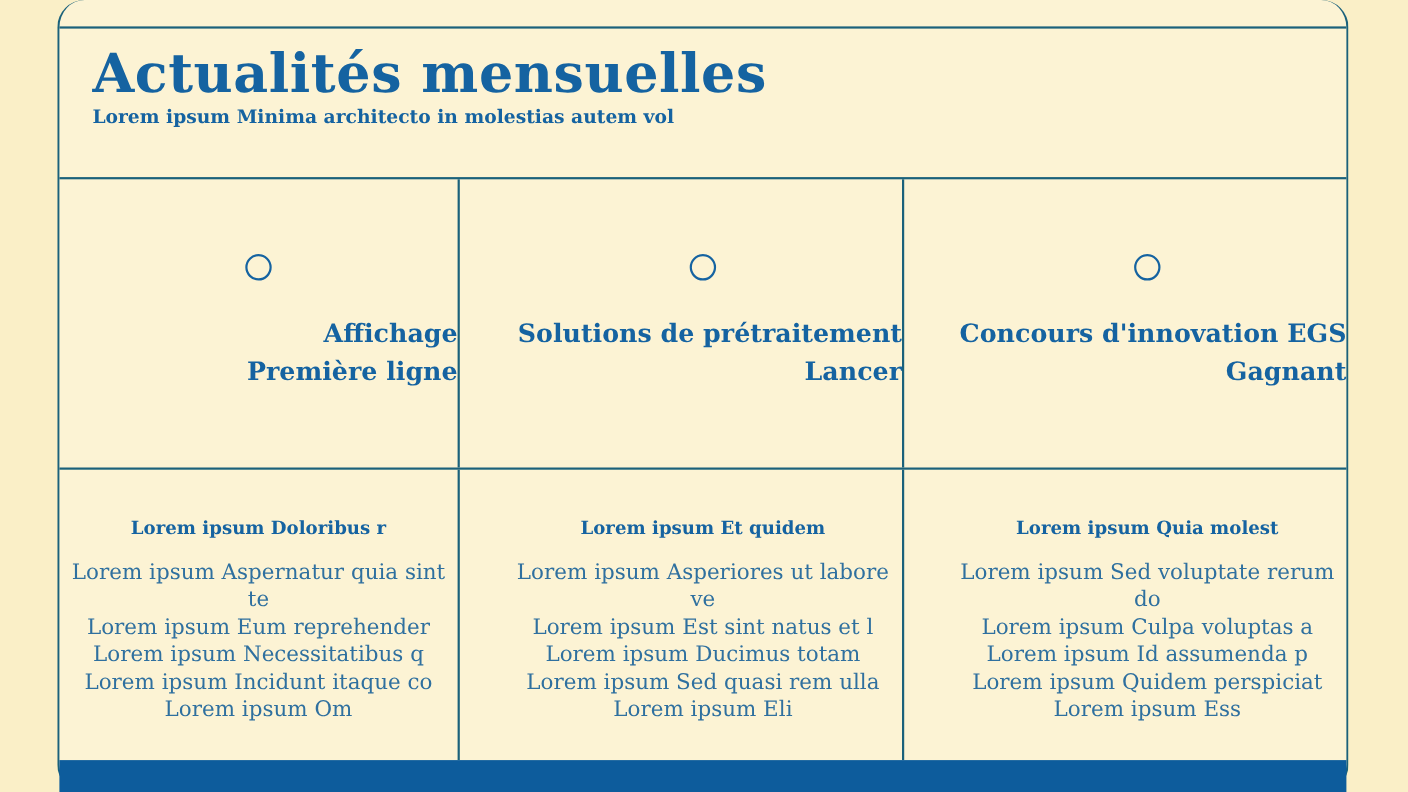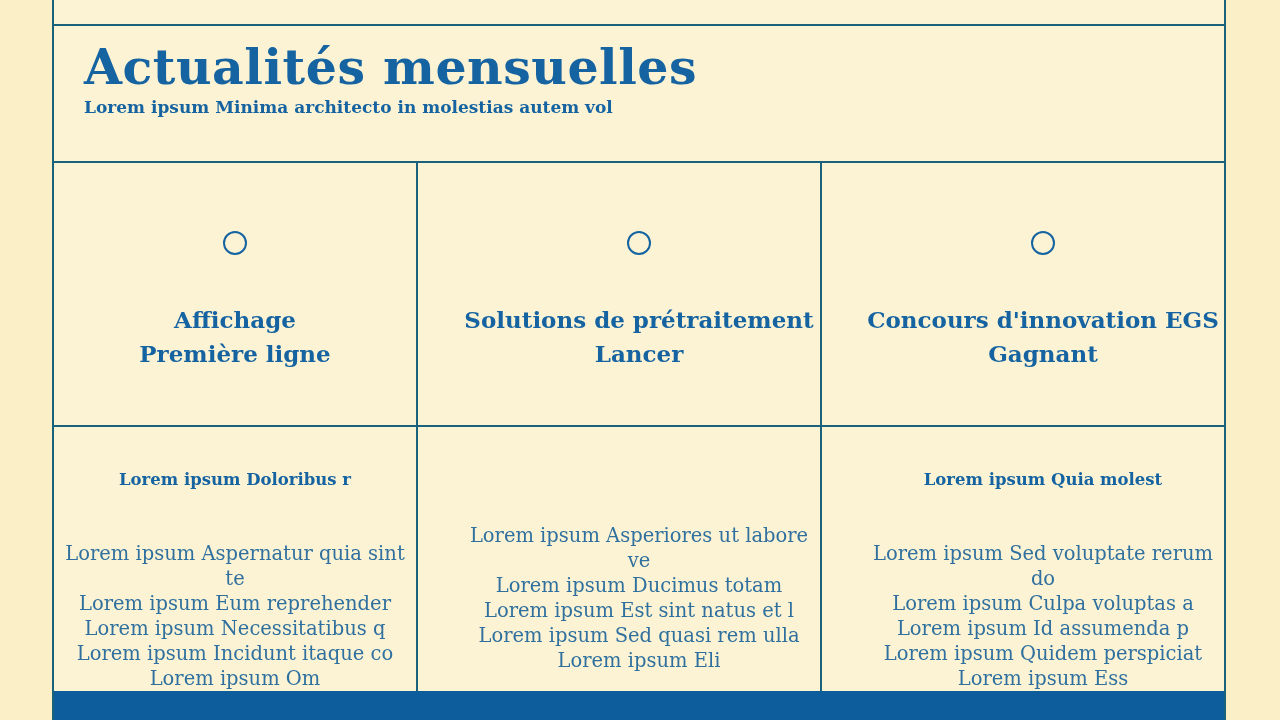--- a/index.html
+++ b/index.html
@@ -8,21 +8,21 @@
     font-family: "DejaVu Serif", "Liberation Serif", serif;
     background: var(--background, #faefc7);
     overflow: hidden;
   }
   .page { position:relative; width:1280px; height:720px; background: var(--background, #faefc7); }
   .sheet {
     position:absolute; left:52px; top:0; width:1174px; height:720px;
     background: var(--cell-background, #fcf3d4);
     border-left:2px solid var(--border, #1a617b);
     border-right:2px solid var(--border, #1a617b);
-    display:flex; flex-direction:column;
+    display:flex; flex-direction:column;border-radius:25px;
   }
   .top-strip { height:26px; border-bottom:2px solid var(--border, #1a617b); }
   .title-box { height:137px; border-bottom:2px solid var(--border, #1a617b); padding:13px 0 0 30px; }
   .title-box h1 {
     color: var(--accent-text, #1563a1);
     font-size:49px; font-weight:bold; line-height:1.15; letter-spacing:0.5px;
   }
   .title-box .subtitle {
     color: var(--accent-text, #1563a1);
     font-size:17px; font-weight:bold; line-height:24px;
@@ -31,32 +31,32 @@
   .cards { flex:1; display:flex; }
   .cell { flex:1 1 0; min-width:0; text-align:center; }
   .cell + .cell { border-left:2px solid var(--border, #1a617b);padding-left:40px; }
   .feature { padding-top:68px; }
   .circle {
     display:inline-block; width:24px; height:24px;
     border:2px solid var(--accent-text, #1563a1); border-radius:50%;
     background:transparent;
   }
   .feature h2 {
-    margin-top:44px;
+    margin-top:28px;
     color: var(--accent-text, #1563a1);
-    font-size:23px; font-weight:bold; line-height:34px;
+    font-size:23px; font-weight:bold; line-height:34px;text-align:right;
   }
   .feature h2 span { display:block; }
   .card { padding-top:44px; }
   .card h3 {
     color: var(--accent-text, #1563a1);
     font-size:16.5px; font-weight:bold; line-height:18px;
   }
   .card .body {
-    margin-top:52px;
+    margin-top:18px;
     color: var(--body-text, #2f709f);
     font-size:19.5px; font-weight:normal; line-height:25px;
   }
   .card .body span { display:block; }
   .footer-bar { height:29px; background: var(--footer-bar, #0d5c9c); }
 </style>
 </head>
 <body>
 
 <div class="page">
@@ -98,24 +98,25 @@
         <h3>Lorem ipsum Doloribus r</h3>
         <p class="body">
           <span>Lorem ipsum Aspernatur quia sint te</span>
           <span>Lorem ipsum Eum reprehender</span>
           <span>Lorem ipsum Necessitatibus q</span>
           <span>Lorem ipsum Incidunt itaque co</span>
           <span>Lorem ipsum Om</span>
         </p>
       </div>
       <div class="cell card">
+        <h3>Lorem ipsum Et quidem</h3>
         <p class="body">
           <span>Lorem ipsum Asperiores ut labore ve</span>
+          <span>Lorem ipsum Est sint natus et l</span>
           <span>Lorem ipsum Ducimus totam</span>
-          <span>Lorem ipsum Est sint natus et l</span>
           <span>Lorem ipsum Sed quasi rem ulla</span>
           <span>Lorem ipsum Eli</span>
         </p>
       </div>
       <div class="cell card">
         <h3>Lorem ipsum Quia molest</h3>
         <p class="body">
           <span>Lorem ipsum Sed voluptate rerum do</span>
           <span>Lorem ipsum Culpa voluptas a</span>
           <span>Lorem ipsum Id assumenda p</span>

